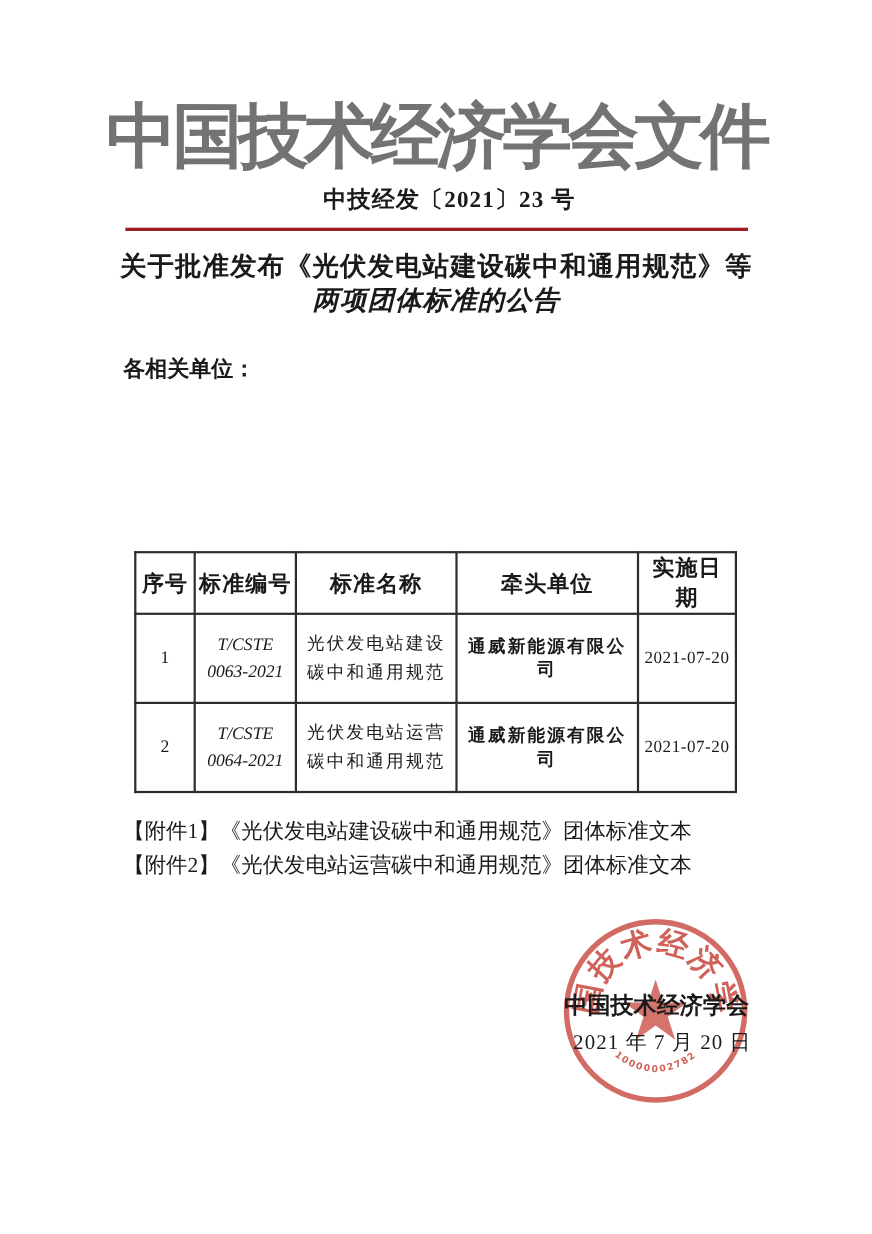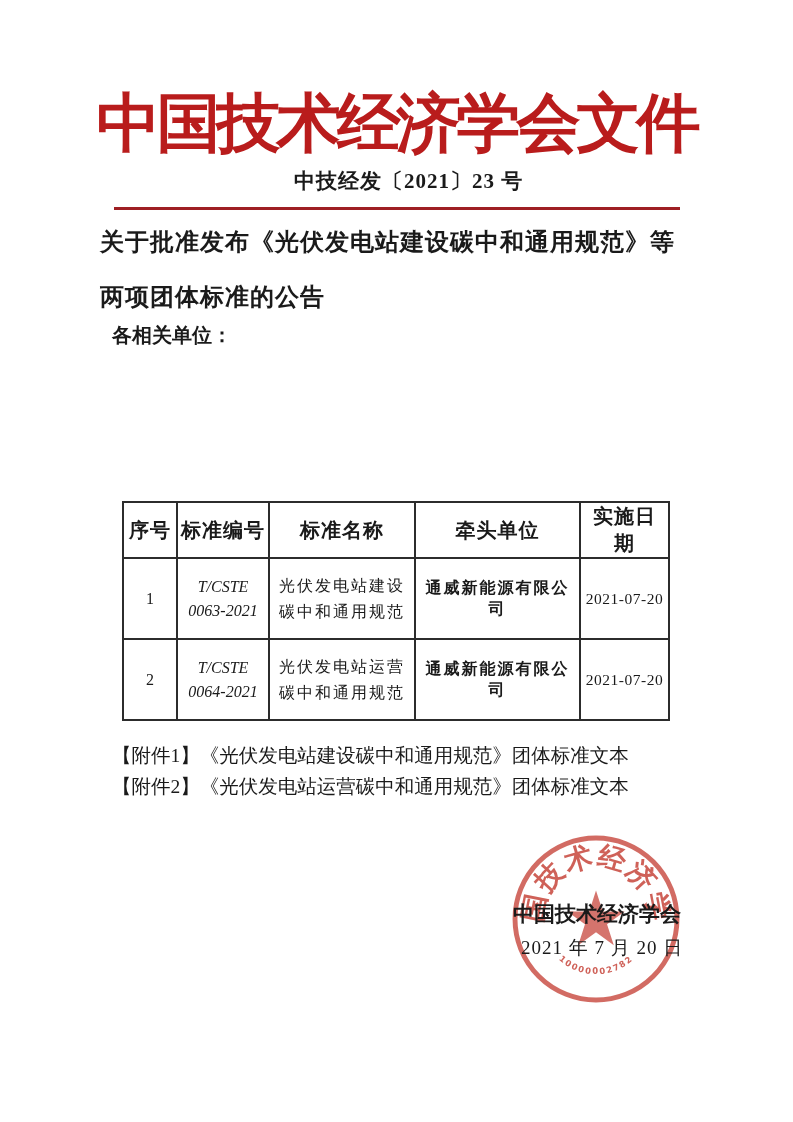--- a/index.html
+++ b/index.html
@@ -15,21 +15,21 @@
     margin: 0 auto;
   }
 
   .header-title {
     position: absolute;
     top: 80px; left: 0; right: 0;
     text-align: center;
     font-size: 64px;
     font-weight: 900;
     letter-spacing: -4px;
-    color: #b91c1c;
+    color: #737373;
     white-space: nowrap;
   }
 
   .doc-number {
     position: absolute;
     top: 167px; left: 0; right: 0;
     text-align: center;
     font-size: 21px;
     font-weight: 700;
     letter-spacing: 1px;
@@ -39,27 +39,27 @@
   .red-divider {
     position: absolute;
     top: 207px; left: 114px;
     width: 566px; height: 3px;
     background: #9E1F23;
   }
 
   .notice-title { 
     position: absolute;
     left: 100px; right: 100px;
-    text-align: left;
+    text-align: center;
     font-size: 24px;
     font-weight: 700;
     letter-spacing: 1px;
   }
   .notice-title.line1 { top: 226px; }
-  .notice-title.line2 { top: 281px; }
+  .notice-title.line2 { top: 257px; font-style: italic; }
 
   .salutation {
     position: absolute;
     top: 322px; left: 112px;
     font-size: 20px;
     font-weight: 700;
   }
 
   .body-paragraph {
     position: absolute;

